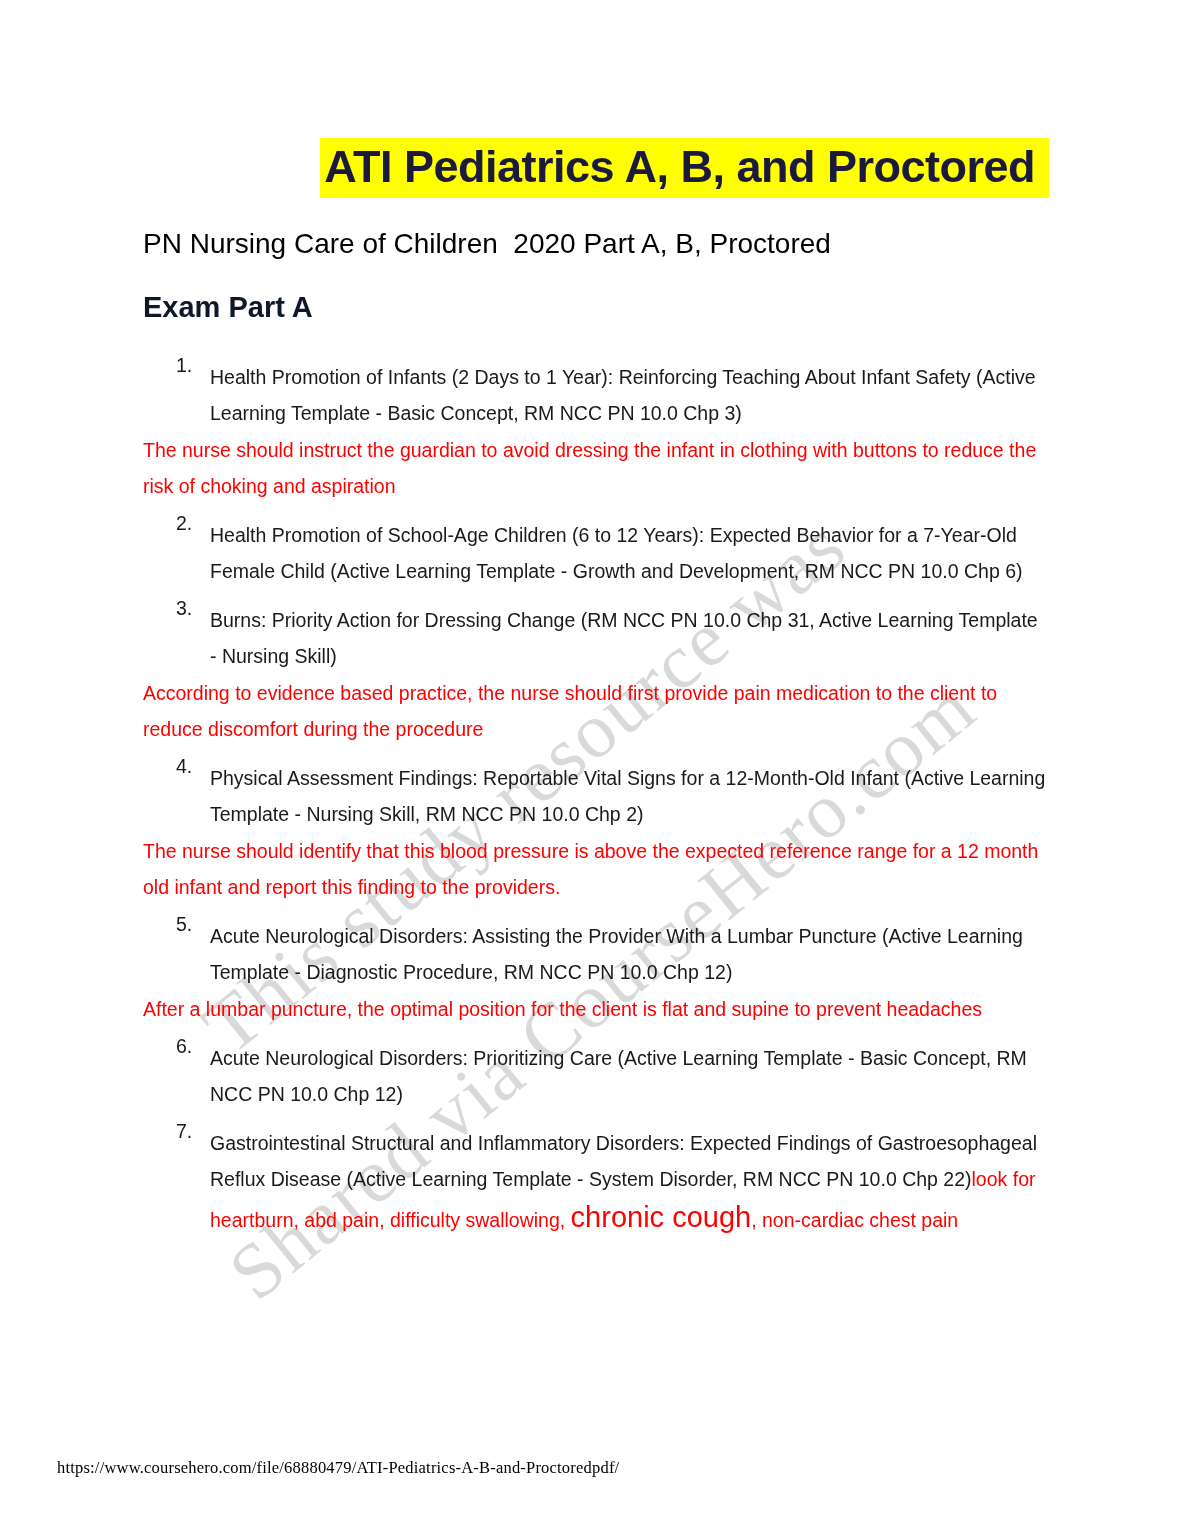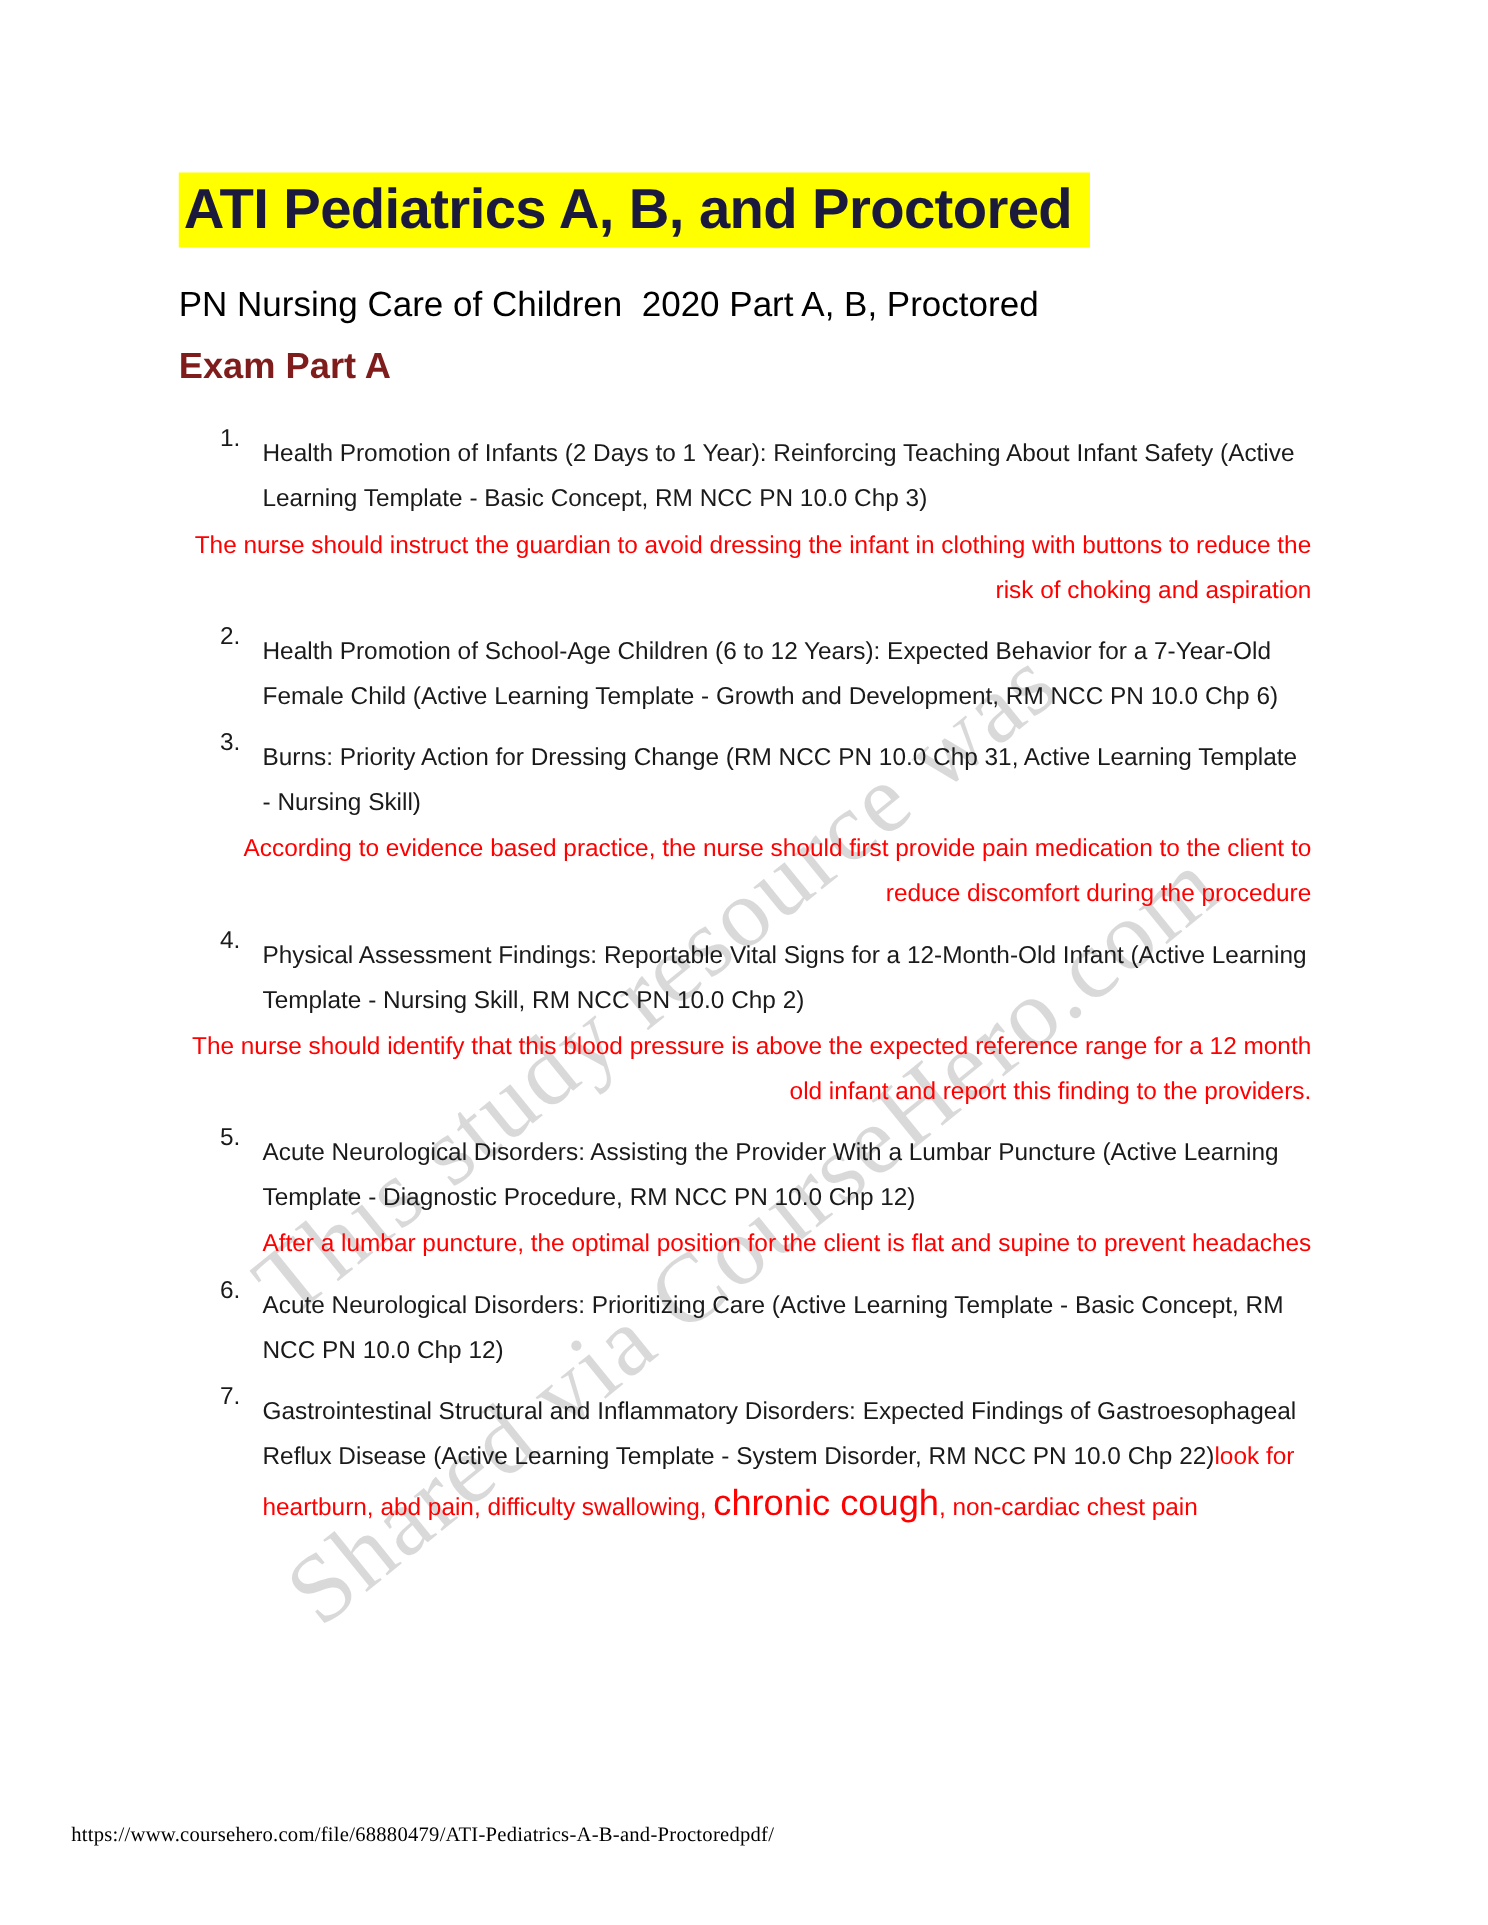--- a/index.html
+++ b/index.html
@@ -34,62 +34,61 @@
   }
   .wm1 { left: 186px; top: 1002px; transform: rotate(-39deg); }
   .wm2 { left: 212px; top: 1248px; transform: rotate(-39deg); }
   
   .content {
     position: absolute;
     left: 143px; top: 138px;
     width: 906px;
     z-index: 2;
   }
-  h1.title-line { margin: 0; font-size: 0; }
+  h1.title-line { margin: 0; font-size: 0; text-align: right; }
   .title-hl {
     display: inline-block;
     background: var(--highlight);
     color: var(--title-text);
     font-size: 45px;
     font-weight: bold;
     line-height: 58px;
     padding: 0 14px 2px 4px;
     letter-spacing: -0.5px;
   }
   .subtitle {
     margin: 30px 0 0 0;
     font-size: 28px;
     line-height: 32px;
     font-weight: normal;
     color: #000000;
     white-space: pre-wrap;
   }
   .section-heading {
-    margin: 16px 0 0 0;
+    margin: 30px 0 0 0;
     font-size: 29px;
     line-height: 34px;
     font-weight: bold;
-    color: #7f1d1d;
+    color: #0f172a;
   }
   #qa-list {
     margin-top: 23px;
     font-size: 19.5px;
     line-height: 36px;
     color: #1a1a1a;
   }
   .q { display: flex; margin: 0 0 1px 0; }
   .q-num {
     flex: 0 0 34px;
     margin-left: 33px;
   }
   .q-body { flex: 1; margin-top: 12px; }
   .ans {
     margin: 0 0 1px 0;
     color: var(--answer-red);
-    text-align: right;
   }
   .ans-inline { color: var(--answer-red); }
   .ans-big {
     color: var(--answer-red);
     font-size: 29px;
     font-weight: normal;
     line-height: 40px;
   }
   
   .footer {

